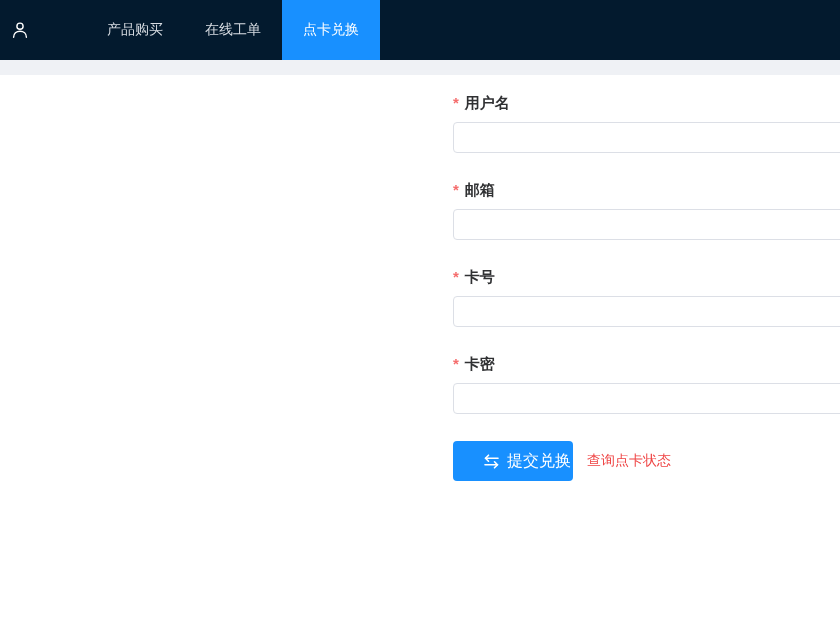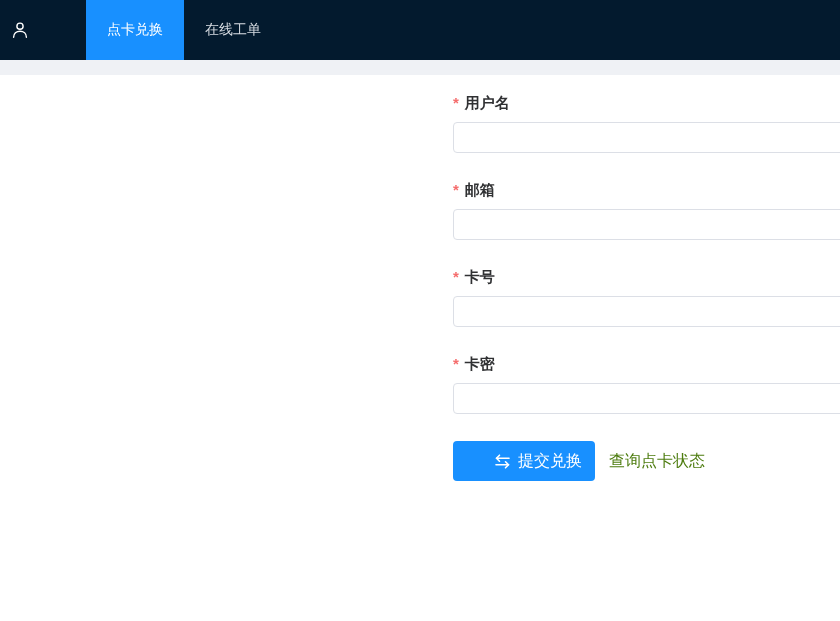--- a/index.html
+++ b/index.html
@@ -92,56 +92,57 @@
     outline: none;
     background: #ffffff;
   }
   .actions {
     margin-top: 22px;
     display: flex;
     align-items: center;
     gap: 14px;
   }
   .submit-btn {
-    width: 142px;
+    width: 120px;
     height: 40px;
     background: #1890ff;
     color: #ffffff;
     border: none;
     border-radius: 4px;
     font-size: 16px;
     font-family: Liberation Mono, monospace;
     display: flex;
     align-items: center;
     justify-content: center;
     gap: 7px;
     cursor: pointer;
     padding-left: 28px;
   }
   .submit-btn svg { display: block; }
   .query-link {
-    font-size: 16px;
-    color: #4d7c0f;
+    font-size: 14px;
+    color: #ef4444;
     text-decoration: none;
     cursor: pointer;
   }
 </style>
 </head>
 <body>
 
 <div class="header">
   <div class="brand">
     <svg class="user-ic" viewBox="0 0 20 20" fill="none" stroke="#ffffff" stroke-width="1.4" stroke-linecap="round">
       <circle cx="10" cy="6.2" r="3.1"></circle>
       <path d="M3.6 17.2 C3.6 13.6 6.4 11.2 10 11.2 C13.6 11.2 16.4 13.6 16.4 17.2"></path>
     </svg>
   </div>
   <div class="nav">
+    <div class="nav-item">产品购买</div>
+    <div class="nav-item">在线工单</div>
     <div class="nav-item active">点卡兑换</div>
-    <div class="nav-item">在线工单</div>
   </div>
 </div>
 
 <div class="substrip"></div>
 
 <div class="main">
   <div class="redeem-form">
 
     <div class="form-group">
       <label class="form-label"><span class="req-star">*</span><span>用户名</span></label>

